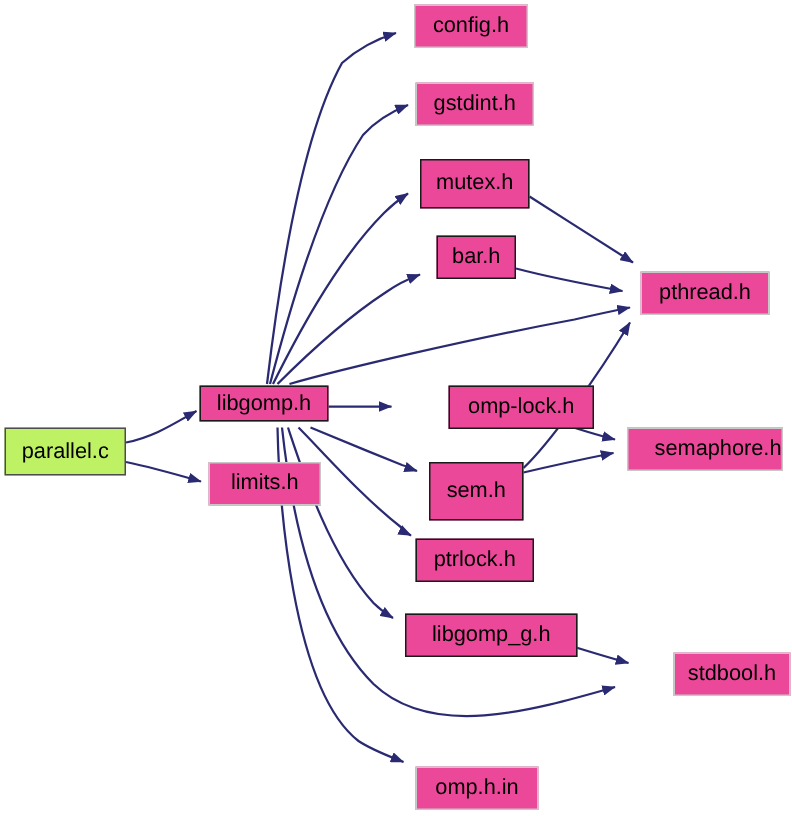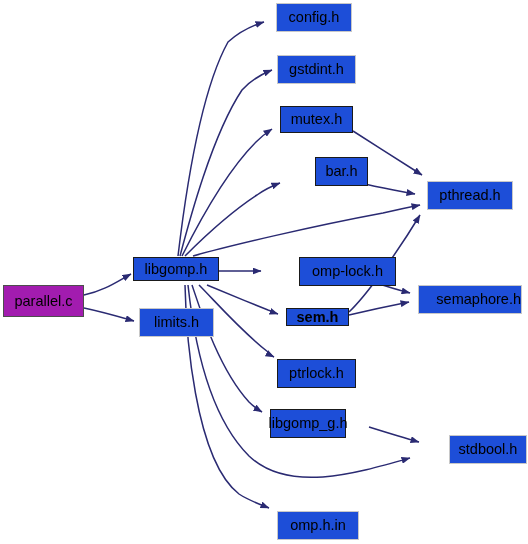--- a/index.html
+++ b/index.html
@@ -26,35 +26,35 @@
     width: 528px;
     height: 544px;
     display: block;
   }
   .node-box {
     position: absolute;
     box-sizing: border-box;
     display: flex;
     align-items: center;
     justify-content: center;
-    background: #1d4ed8;
+    background: #ec4899;
     font-size: 14.5px;
     color: #000000;
     line-height: 1;
     white-space: nowrap;
     letter-spacing: 0px;
   }
   .node-box.dark {
     border: 1.6px solid #1a1a1a;
   }
   .node-box.light {
     border: 1.3px solid #c8c8c8;
   }
   .node-box.root {
-    background: #a21caf;
+    background: #bef264;
     border: 1.6px solid #4d4d4d;
   }
   .node-label {
     pointer-events: none;
   }
 </style>
 </head>
 <body>
 
 <div id="graph-root">
@@ -97,36 +97,36 @@
       </div>
       <div class="node-box light" style="left: 139px; top: 308px; width: 75px; height: 29px;">
         <span class="node-label">limits.h</span>
       </div>
       <div class="node-box light" style="left: 276px; top: 3px; width: 76px; height: 29px;">
         <span class="node-label">config.h</span>
       </div>
       <div class="node-box light" style="left: 277px; top: 55px; width: 79px; height: 29px;">
         <span class="node-label">gstdint.h</span>
       </div>
-      <div class="node-box dark" style="left: 280px; top: 106px; width: 73px; height: 27px;">
+      <div class="node-box dark" style="left: 280px; top: 106px; width: 73px; height: 33px;">
         <span class="node-label">mutex.h</span>
       </div>
-      <div class="node-box dark" style="left: 291px; top: 157px; width: 53px; height: 29px; margin-left: 24px;">
+      <div class="node-box dark" style="left: 291px; top: 157px; width: 53px; height: 29px;">
         <span class="node-label">bar.h</span>
       </div>
       <div class="node-box dark" style="left: 270px; top: 257px; width: 97px; height: 29px; margin-left: 29px;">
         <span class="node-label">omp-lock.h</span>
       </div>
-      <div class="node-box dark" style="left: 286px; top: 308px; width: 63px; height: 18px; font-weight: bold;">
+      <div class="node-box dark" style="left: 286px; top: 308px; width: 63px; height: 39px;">
         <span class="node-label">sem.h</span>
       </div>
       <div class="node-box dark" style="left: 277px; top: 359px; width: 79px; height: 29px;">
         <span class="node-label">ptrlock.h</span>
       </div>
-      <div class="node-box dark" style="left: 270px; top: 409px; width: 76px; height: 29px;">
+      <div class="node-box dark" style="left: 270px; top: 409px; width: 115px; height: 29px;">
         <span class="node-label">libgomp_g.h</span>
       </div>
       <div class="node-box light" style="left: 277px; top: 511px; width: 82px; height: 29px;">
         <span class="node-label">omp.h.in</span>
       </div>
       <div class="node-box light" style="left: 427px; top: 181px; width: 86px; height: 29px;">
         <span class="node-label">pthread.h</span>
       </div>
       <div class="node-box light" style="left: 418px; top: 285px; width: 104px; height: 29px; justify-content: flex-end;">
         <span class="node-label">semaphore.h</span>

